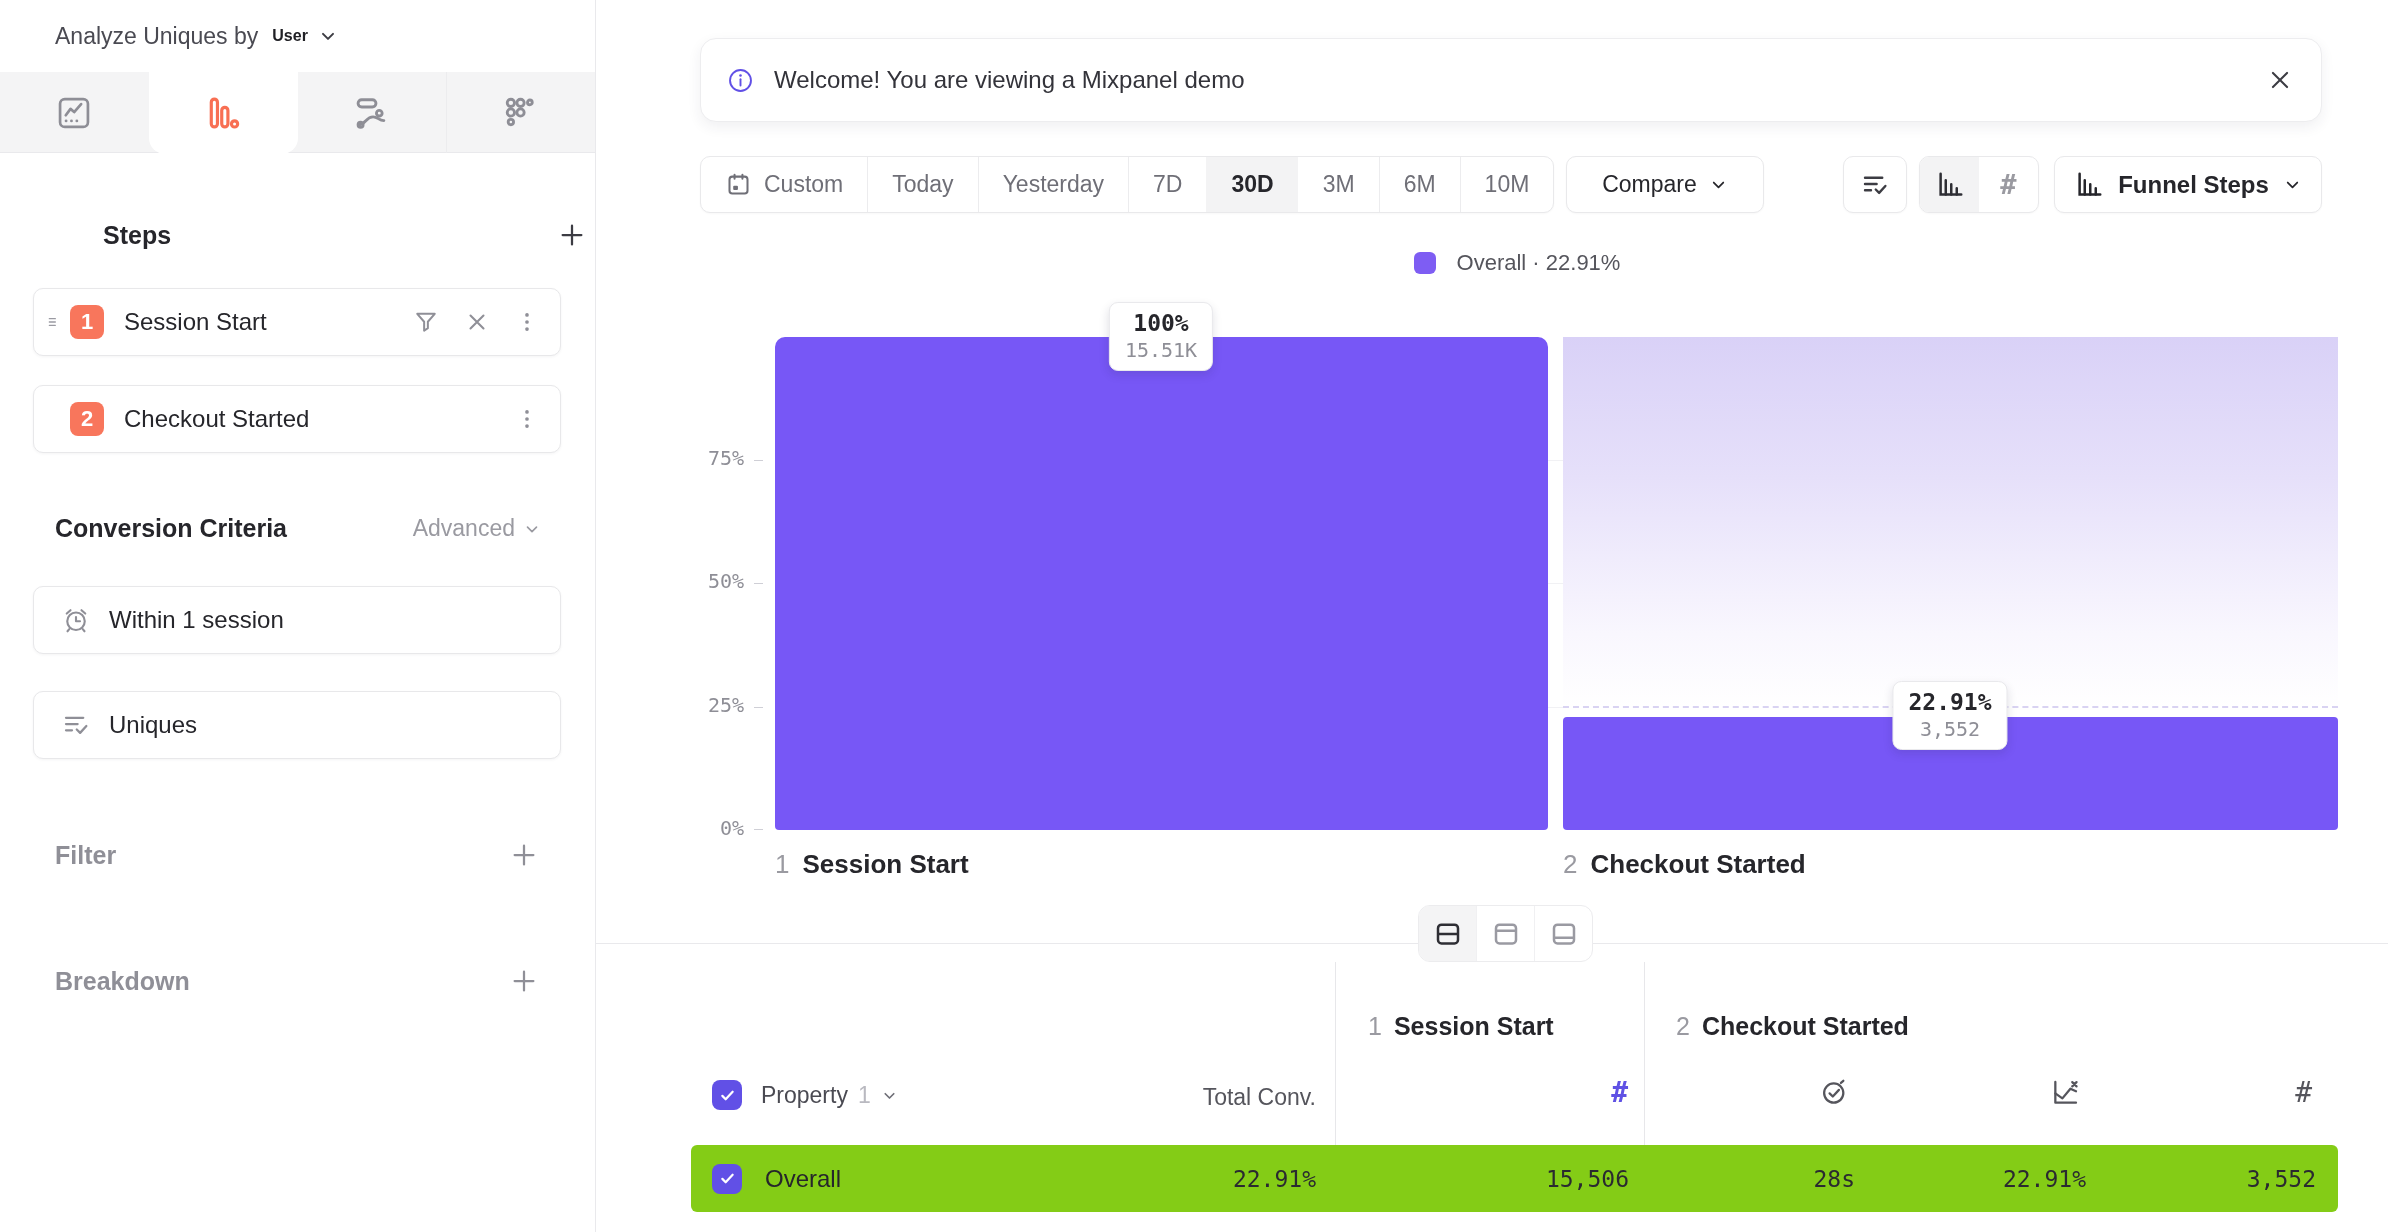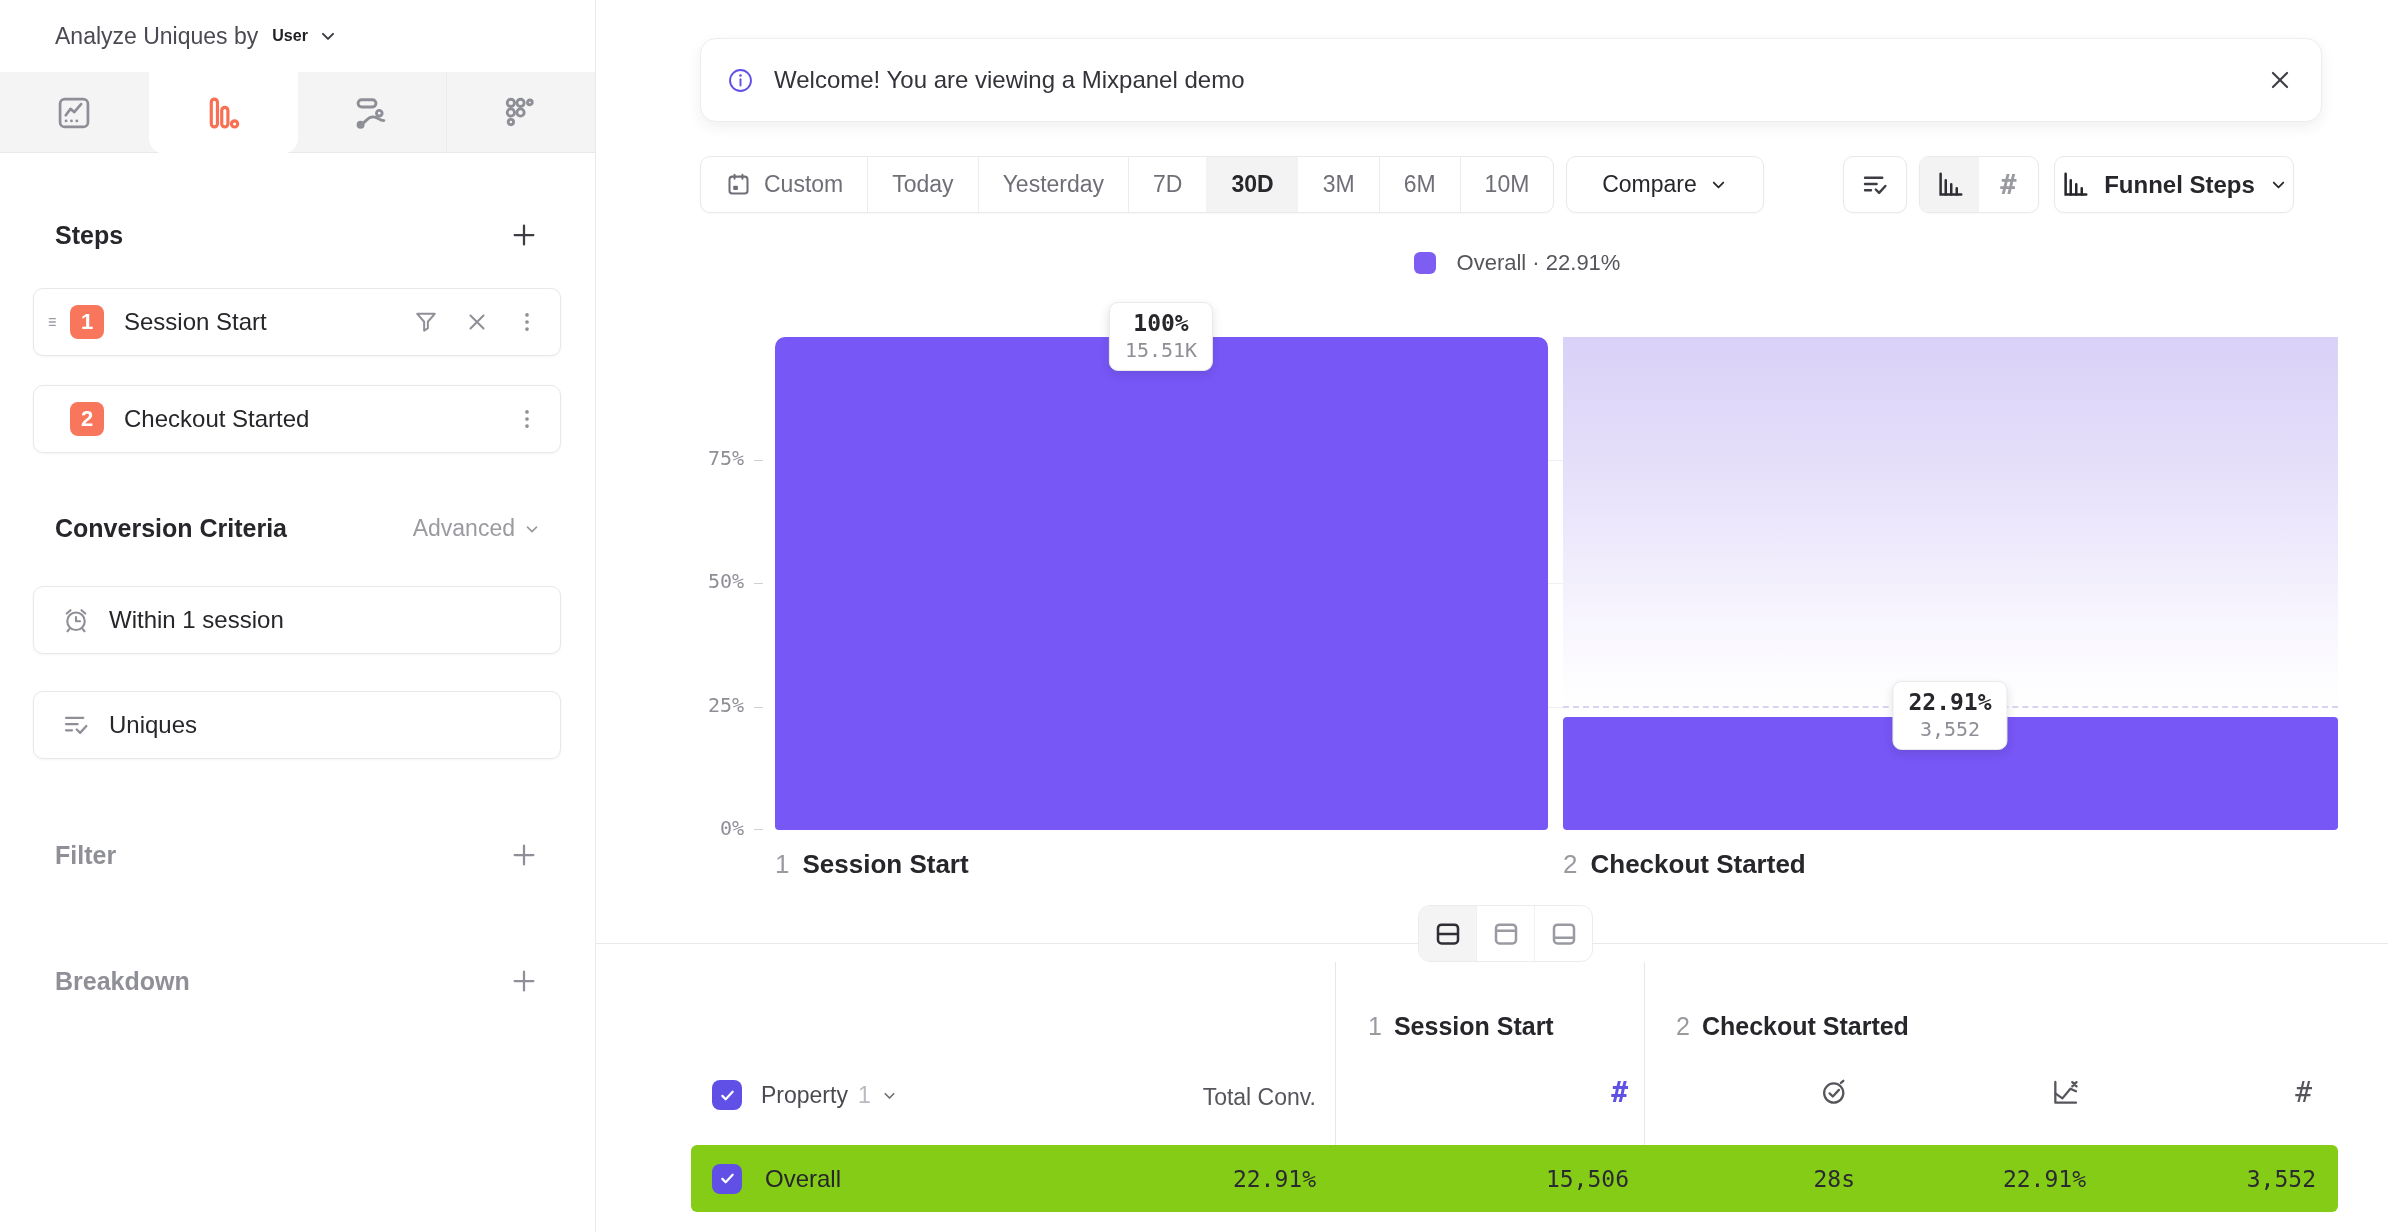--- a/index.html
+++ b/index.html
@@ -56,21 +56,21 @@
                border-left:1px solid #ECECEE; cursor:pointer; white-space:nowrap; }
   .date-item:first-child { border-left:none; gap:12px; }
   .date-item.selected { background:#F3F3F4; color:#26262B; font-weight:600; border-left-color:transparent; }
   .date-item.selected + .date-item { border-left-color:transparent; }
   .compare-btn { left:1566px; width:198px; justify-content:center; gap:12px; font-size:23px; font-weight:500; color:#26262B; cursor:pointer; }
   .uniques-btn { left:1843px; width:64px; justify-content:center; cursor:pointer; }
   .seg-group { left:1919px; width:120px; overflow:hidden; }
   .seg-cell { width:60px; height:100%; display:flex; align-items:center; justify-content:center; cursor:pointer; }
   .seg-cell.active { background:#F3F3F4; }
   .hash { font-family:"DejaVu Sans Mono", monospace; font-size:27px; font-weight:600; color:#9A9AA1; }
-  .view-btn { left:2054px; width:240px; justify-content:center; gap:14px; font-size:24px; font-weight:600; color:#26262B; cursor:pointer; }
+  .view-btn { left:2054px; width:268px; justify-content:center; gap:14px; font-size:24px; font-weight:600; color:#26262B; cursor:pointer; }
 
   
   .legend { position:absolute; left:696px; top:250px; width:1642px; display:flex; align-items:center; justify-content:center; gap:21px; }
   .legend-swatch { width:22px; height:22px; border-radius:6px; background:#7E5DF3; }
   .legend-label { font-size:22px; color:#55555C; }
 
   
   .chart { position:absolute; left:696px; top:337px; width:1642px; height:493px; }
   .gridline { position:absolute; left:79px; right:0; height:1px; background:#F1F1F4; }
   .ytick { position:absolute; left:0; width:48px; text-align:right; font-size:20px; color:#8E8E96; }
@@ -176,21 +176,21 @@
               <circle cx="11.7" cy="5.6" r="2.3"></circle>
               <circle cx="17.6" cy="5.3" r="1.5"></circle>
             <circle cx="5.6" cy="11.7" r="2.3"></circle>
               <circle cx="11.7" cy="11.7" r="2.3"></circle>
             <circle cx="5.6" cy="17.7" r="1.7"></circle>
           </svg>
         </span>
       </div>
     </div>
 
-    <div class="sb-sec-head" style="top:218px;">
+    <div class="sb-sec-head" style="top:218px;margin-left:48px;">
       <span class="sb-title">Steps</span>
       <span class="plus-btn">
         <svg width="30" height="30" viewBox="0 0 24 24" fill="none" stroke="#3C3C43" stroke-width="1.8" stroke-linecap="round">
             <path d="M12 4.5v15M4.5 12h15"></path>
           </svg>
       </span>
     </div>
 
     <div class="sb-card step-card" style="top:288px;">
       <span class="drag-handle">

